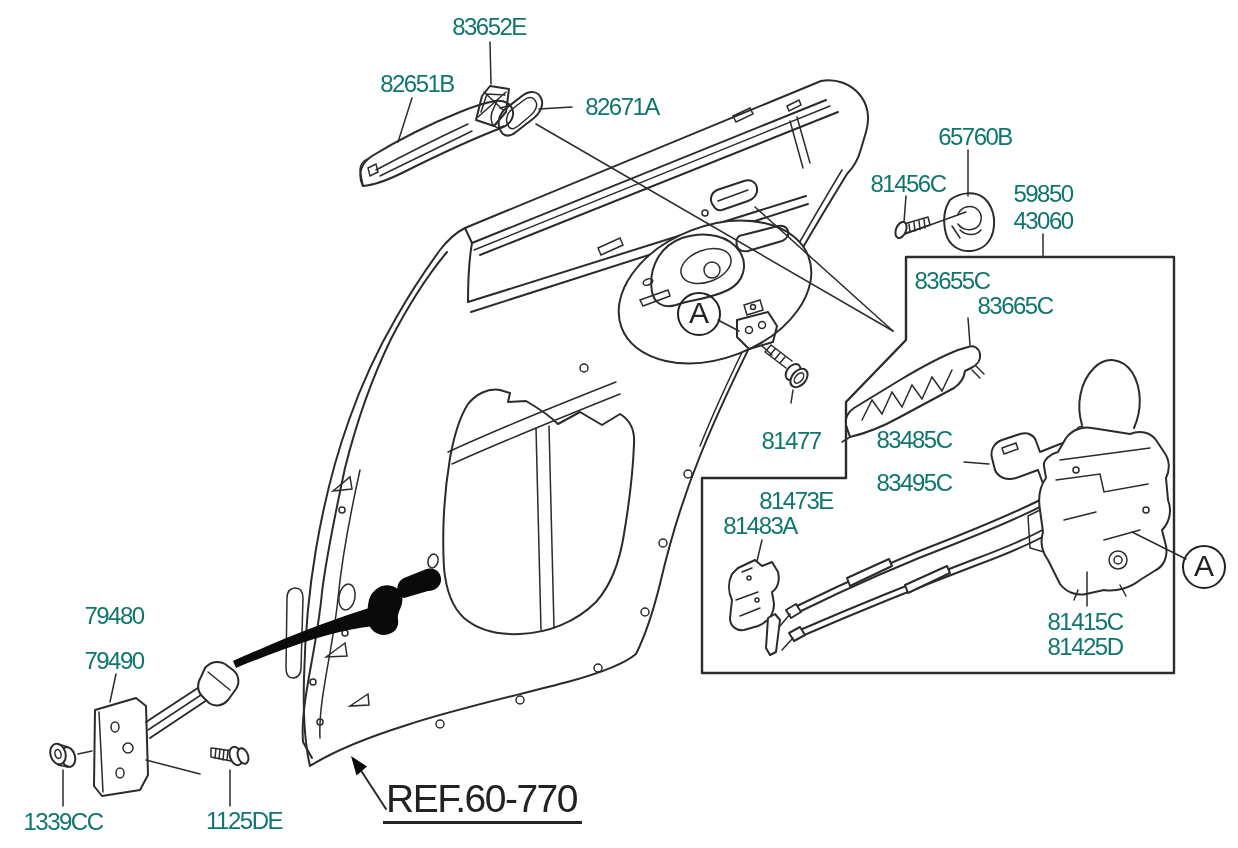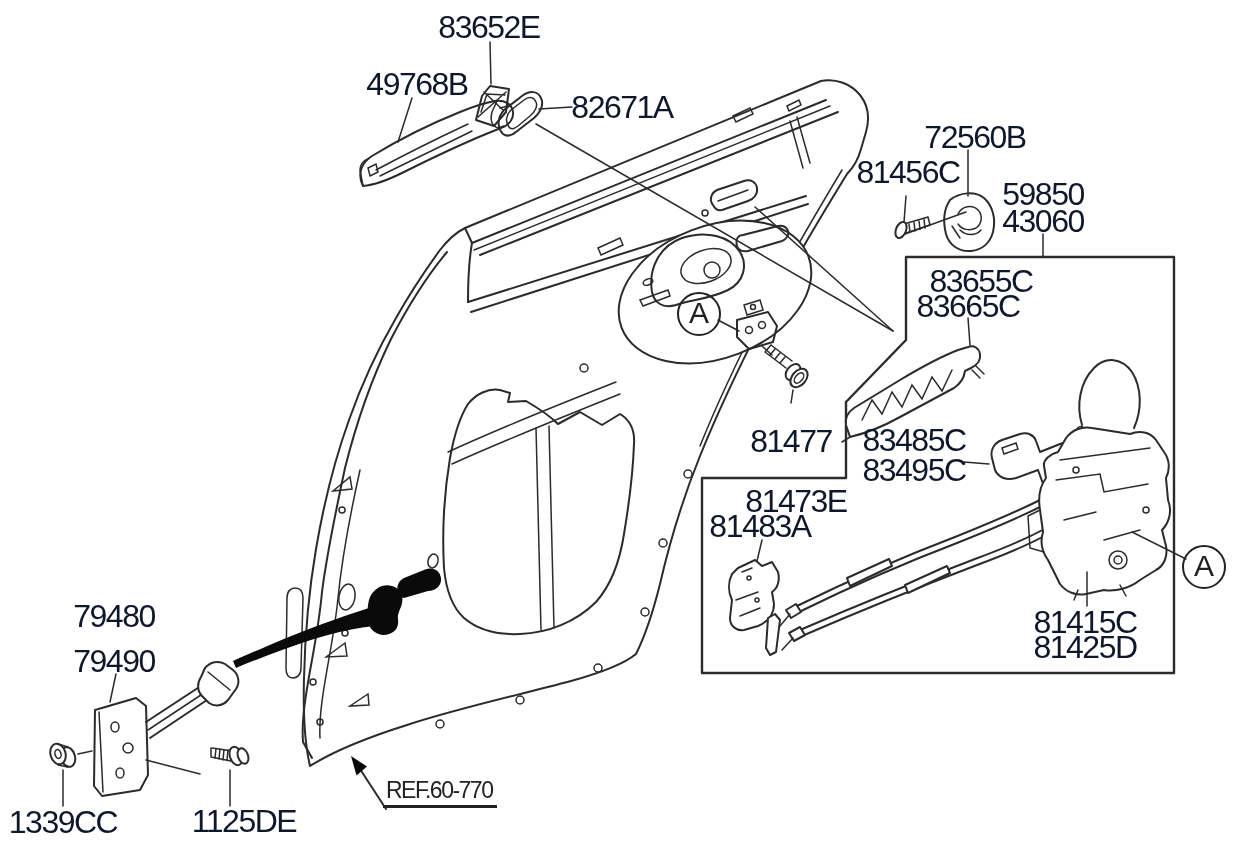--- a/index.html
+++ b/index.html
@@ -1,24 +1,24 @@
 <!DOCTYPE html>
 <html><head>
 <meta charset="utf-8">
 <style>
   html,body{margin:0;padding:0;background:#ffffff;}
   #stage{position:relative;width:1238px;height:848px;background:#ffffff;overflow:hidden;
          font-family:"Liberation Sans", sans-serif;}
   #art{position:absolute;left:0;top:0;}
-  .lbl{position:absolute;transform:translate(-50%,-50%);font-size:32px;letter-spacing:-1.5px;
-       color:#0f172a;white-space:nowrap;line-height:1;z-index:5;}
+  .lbl{position:absolute;transform:translate(-50%,-50%);font-size:24px;letter-spacing:-1.5px;
+       color:#0f766e;white-space:nowrap;line-height:1;z-index:5;}
   .marker{position:absolute;width:40px;height:40px;border:2.5px solid #222222;border-radius:50%;
           transform:translate(-50%,-50%);text-align:center;line-height:37px;font-size:30px;
           color:#222222;z-index:5;background:transparent;}
-  .ref{position:absolute;left:383px;top:779px;font-size:23px;letter-spacing:-1.5px;color:#222222;
+  .ref{position:absolute;left:383px;top:779px;font-size:39px;letter-spacing:-1.5px;color:#222222;
        border-bottom:3.5px solid #222222;padding:0 5px 3px 3px;line-height:1;z-index:5;}
   .ln{fill:none;stroke:#2b2b2b;stroke-width:2;stroke-linecap:round;stroke-linejoin:round;}
   .thin{fill:none;stroke:#2b2b2b;stroke-width:1.5;stroke-linecap:round;}
   .thick{fill:none;stroke:#2b2b2b;stroke-width:2.4;stroke-linejoin:round;}
   .wfill{fill:#ffffff;stroke:#2b2b2b;stroke-width:2;stroke-linejoin:round;}
   .bfill{fill:#0a0a0a;stroke:none;}
 </style>
 </head>
 <body>
 
@@ -283,31 +283,31 @@
       <path class="thin" d="M78,754 L92,751"></path>
     </g>
 
     <g>
       <path class="thin" d="M386,809 L360,769" style="stroke-width:2"></path>
       <polygon class="bfill" points="351,756 367,766.5 356.5,775.5"></polygon>
     </g>
   </svg>
 
   <div class="lbl" style="left:489px;top:27px">83652E</div>
-  <div class="lbl" style="left:417px;top:84px">49768B</div>
+  <div class="lbl" style="left:417px;top:84px">82651B</div>
   <div class="lbl" style="left:622px;top:107px">82671A</div>
-  <div class="lbl" style="left:975px;top:137px">72560B</div>
-  <div class="lbl" style="left:908px;top:172px">81456C</div>
+  <div class="lbl" style="left:975px;top:137px">65760B</div>
+  <div class="lbl" style="left:908px;top:184px">81456C</div>
   <div class="lbl" style="left:1043px;top:194px">59850</div>
   <div class="lbl" style="left:1043px;top:221px">43060</div>
-  <div class="lbl" style="left:981px;top:281px">83655C</div>
-  <div class="lbl" style="left:968px;top:306px">83665C</div>
+  <div class="lbl" style="left:952px;top:281px">83655C</div>
+  <div class="lbl" style="left:1015px;top:306px">83665C</div>
   <div class="lbl" style="left:791px;top:441px">81477</div>
   <div class="lbl" style="left:914px;top:440px">83485C</div>
-  <div class="lbl" style="left:914px;top:470px">83495C</div>
+  <div class="lbl" style="left:914px;top:483px">83495C</div>
   <div class="lbl" style="left:796px;top:501px">81473E</div>
   <div class="lbl" style="left:760px;top:526px">81483A</div>
   <div class="lbl" style="left:1085px;top:622px">81415C</div>
   <div class="lbl" style="left:1085px;top:647px">81425D</div>
   <div class="lbl" style="left:114px;top:616px">79480</div>
   <div class="lbl" style="left:114px;top:661px">79490</div>
   <div class="lbl" style="left:63px;top:822px">1339CC</div>
   <div class="lbl" style="left:244px;top:821px">1125DE</div>
 
   <div class="ref">REF.60-770</div>

